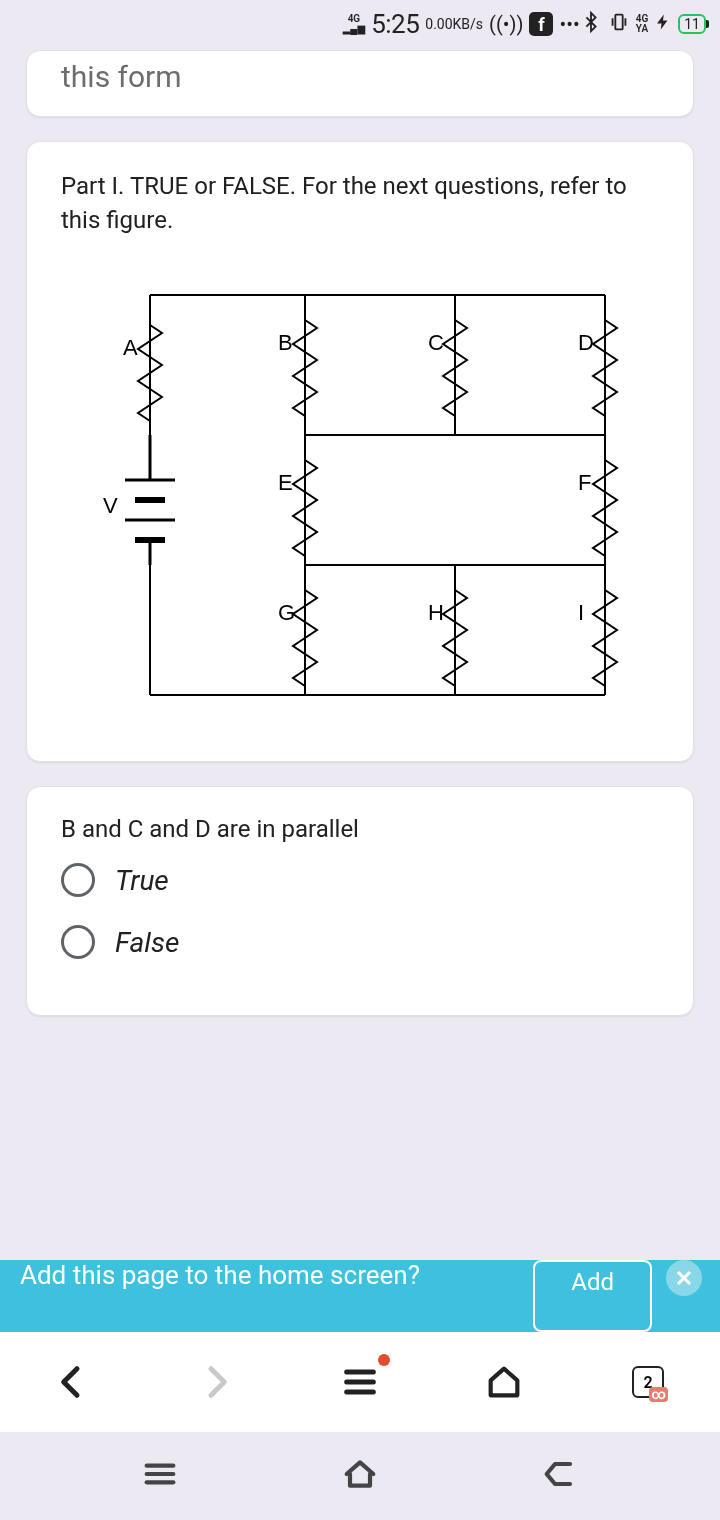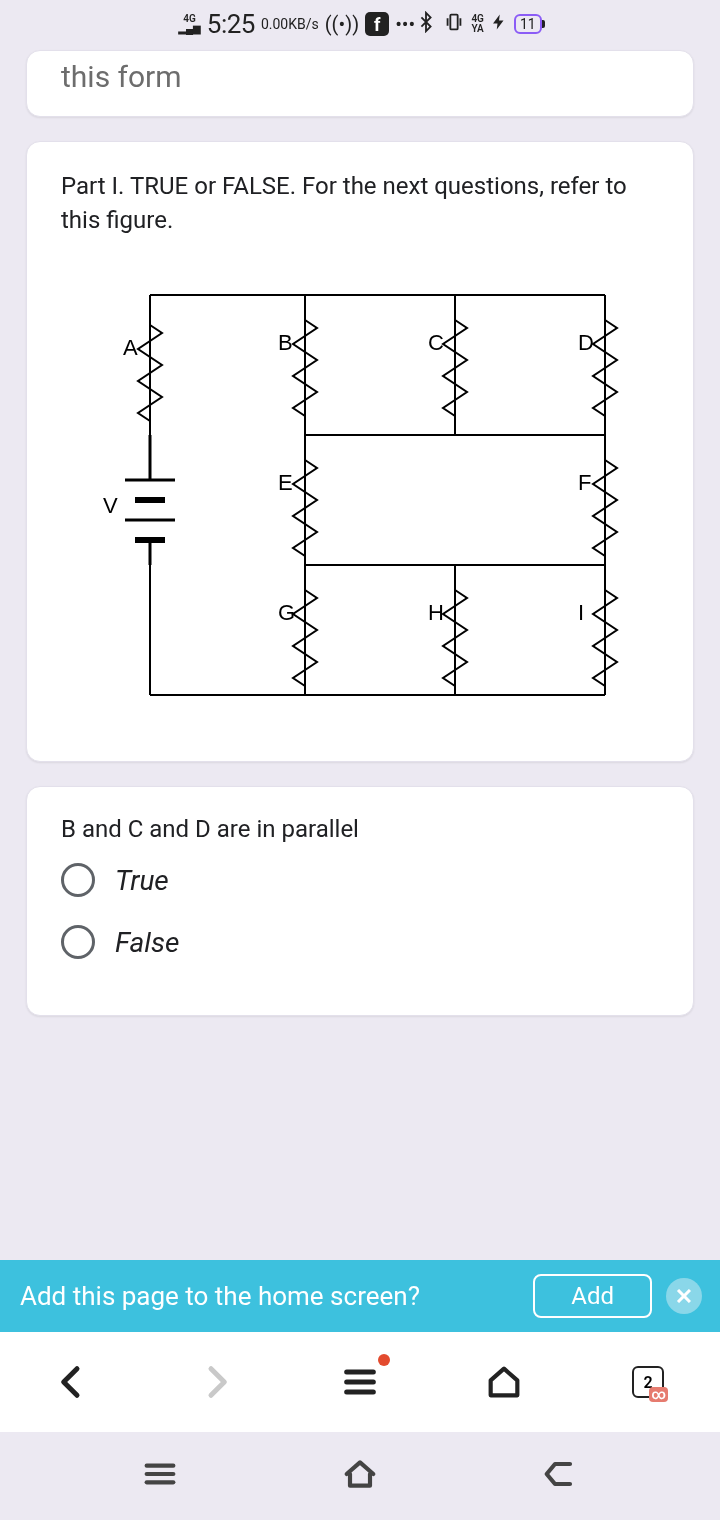--- a/index.html
+++ b/index.html
@@ -1,45 +1,45 @@
 <!DOCTYPE html>
 <html><head>
 <meta charset="utf-8">
 <style>
   * { box-sizing: border-box; margin: 0; padding: 0; }
   html, body { width: 720px; height: 1520px; font-family: Roboto, Arial, sans-serif; background: #ece9f2; overflow: hidden; }
-  .status-bar { height: 48px; display: flex; justify-content: center; align-items: center; padding: 0 14px; font-size: 22px; color: #222; }
+  .status-bar { height: 48px; display: flex; justify-content: flex-end; align-items: center; padding: 0 14px; font-size: 22px; color: #222; }
   .status-left, .status-right { display: flex; align-items: center; gap: 6px; }
   .status-left .sig { font-size: 10px; line-height: 1; display: flex; flex-direction: column; align-items: center; }
   .status-left .sig .tag { font-weight: 600; }
   .status-left .time { font-size: 26px; letter-spacing: -0.5px; }
   .status-left .kbs { font-size: 14px; line-height: 1; display: flex; flex-direction: row; align-items: center; }
   .status-left .ico { font-size: 20px; }
   .status-right .ico { font-size: 20px; }
   .status-right .ya { font-size: 10px; line-height: 1; display: flex; flex-direction: column; align-items: center; font-weight: 600; }
-  .batt { border: 2px solid #8b5cf6; border-radius: 6px; padding: 0 4px; font-size: 14px; height: 20px; display: flex; align-items: center; position: relative; }
+  .batt { border: 2px solid #22c55e; border-radius: 6px; padding: 0 4px; font-size: 14px; height: 20px; display: flex; align-items: center; position: relative; }
   .batt::after { content: ""; position: absolute; right: -5px; top: 4px; bottom: 4px; width: 3px; background: #222; border-radius: 0 2px 2px 0; }
 
   .content-area { position: absolute; top: 48px; bottom: 188px; left: 0; right: 0; overflow: hidden; }
   .scroll { padding: 0 26px; }
 
   .card { background: #ffffff; border-radius: 14px; padding: 28px 34px; margin-bottom: 24px; box-shadow: 0 1px 2px rgba(0,0,0,0.08); border: 1px solid #e3e0eb; }
   .card.first { margin-top: 2px; padding-top: 8px; padding-bottom: 22px; }
   .card.first .txt { color: #6d6d6d; font-size: 30px; }
 
   .card h2 { font-weight: 400; font-size: 24px; line-height: 1.4; color: #202124; margin-bottom: 28px; }
   .card .question { font-size: 24px; color: #202124; margin-bottom: 20px; }
 
   .figure { display: block; margin: 10px auto 18px; }
 
   .option { display: flex; align-items: center; gap: 20px; margin-bottom: 28px; cursor: pointer; }
   .radio { width: 34px; height: 34px; border: 3px solid #5f6368; border-radius: 50%; flex-shrink: 0; }
   .option span.lbl { font-size: 28px; color: #202124; font-style: italic; }
 
-  .snack { position: absolute; left: 0; right: 0; bottom: 188px; height: 72px; background: #3dc1de; display: flex; align-items: center; padding: 0 18px 0 20px; color: #fff; font-size: 26px; }
+  .snack { position: absolute; left: 0; right: 0; bottom: 188px; height: 72px; background: #3dc1de; display: flex; padding: 0 18px 0 20px; color: #fff; font-size: 26px; }
   .snack .txt { flex: 1; }
   .btn-add { border: 2px solid #fff; border-radius: 8px; padding: 6px 36px; font-size: 24px; color: #fff; margin-right: 14px; }
   .close-circ { width: 36px; height: 36px; border-radius: 50%; background: #8ad7e9; color: #fff; display: flex; align-items: center; justify-content: center; font-weight: 700; font-size: 22px; }
 
   .browser-nav { position: absolute; left: 0; right: 0; bottom: 88px; height: 100px; background: #fff; display: flex; align-items: center; justify-content: space-around; }
   .nav-btn { width: 48px; height: 48px; display: flex; align-items: center; justify-content: center; position: relative; }
   .nav-btn svg { width: 40px; height: 40px; }
   .dot-badge { position: absolute; top: -4px; right: -6px; width: 12px; height: 12px; background: #e34b2e; border-radius: 50%; }
   .tabs-badge { border: 2.5px solid #222; border-radius: 6px; width: 32px; height: 32px; display: flex; align-items: center; justify-content: center; font-size: 16px; font-weight: 600; position: relative; }
   .tabs-badge .inf { position: absolute; bottom: -6px; right: -6px; background: #e67b6f; color: #fff; border-radius: 4px; font-size: 14px; padding: 0 2px; line-height: 1.1; }

